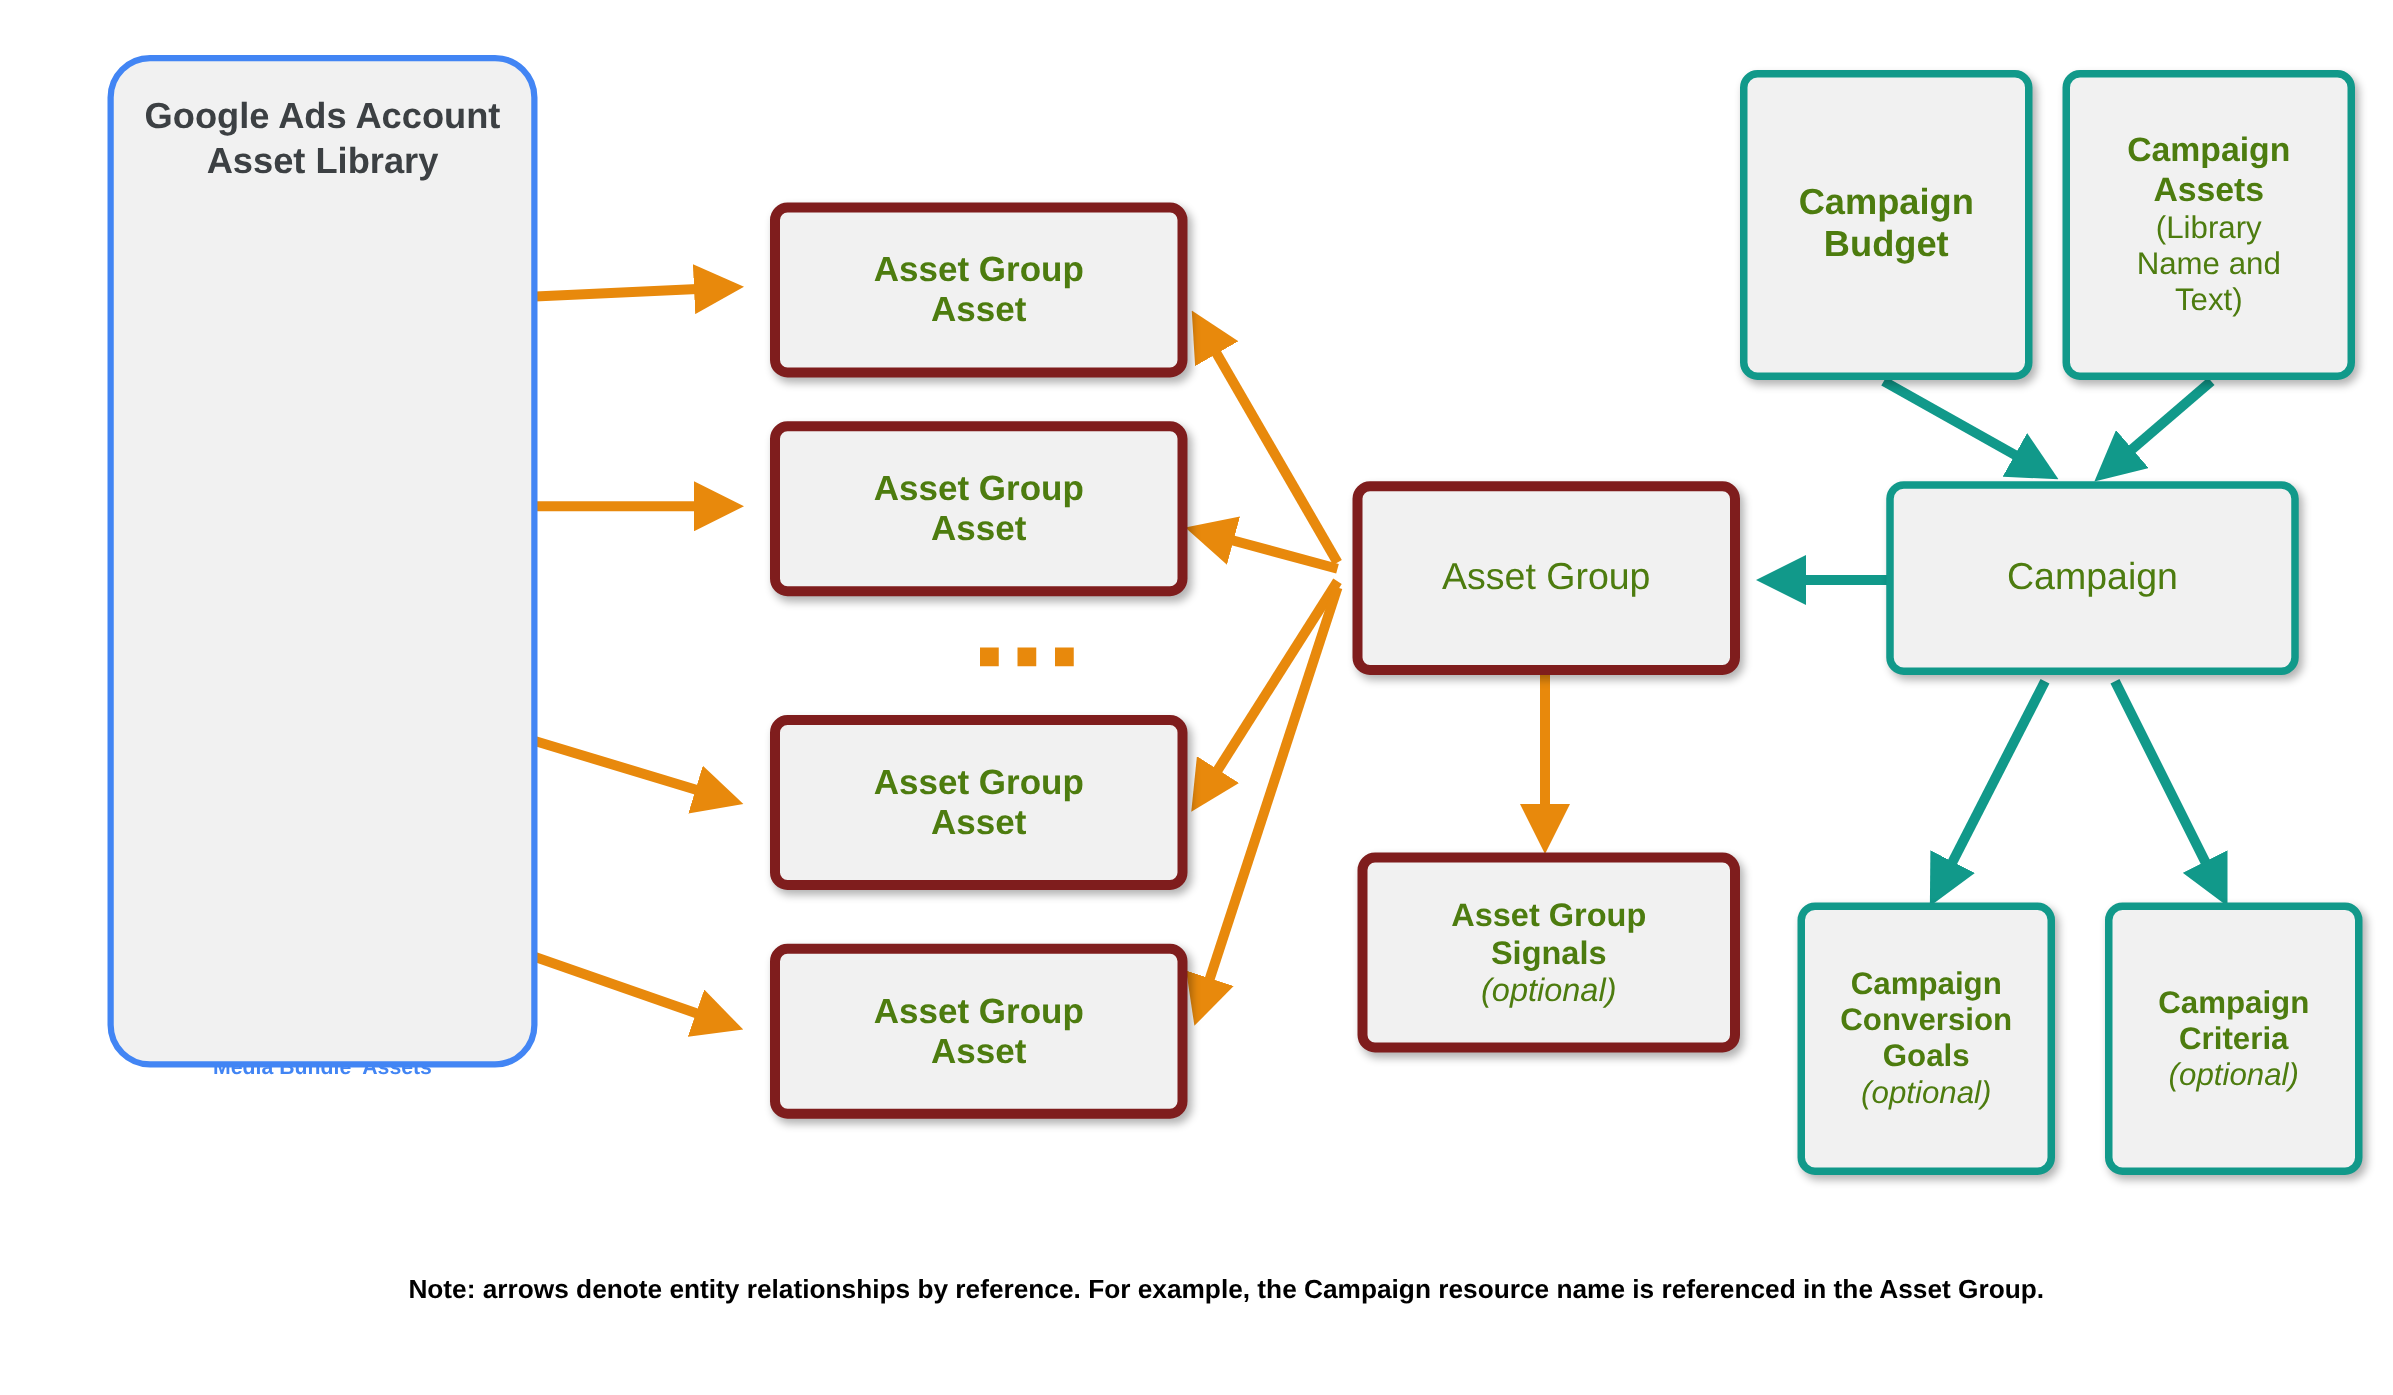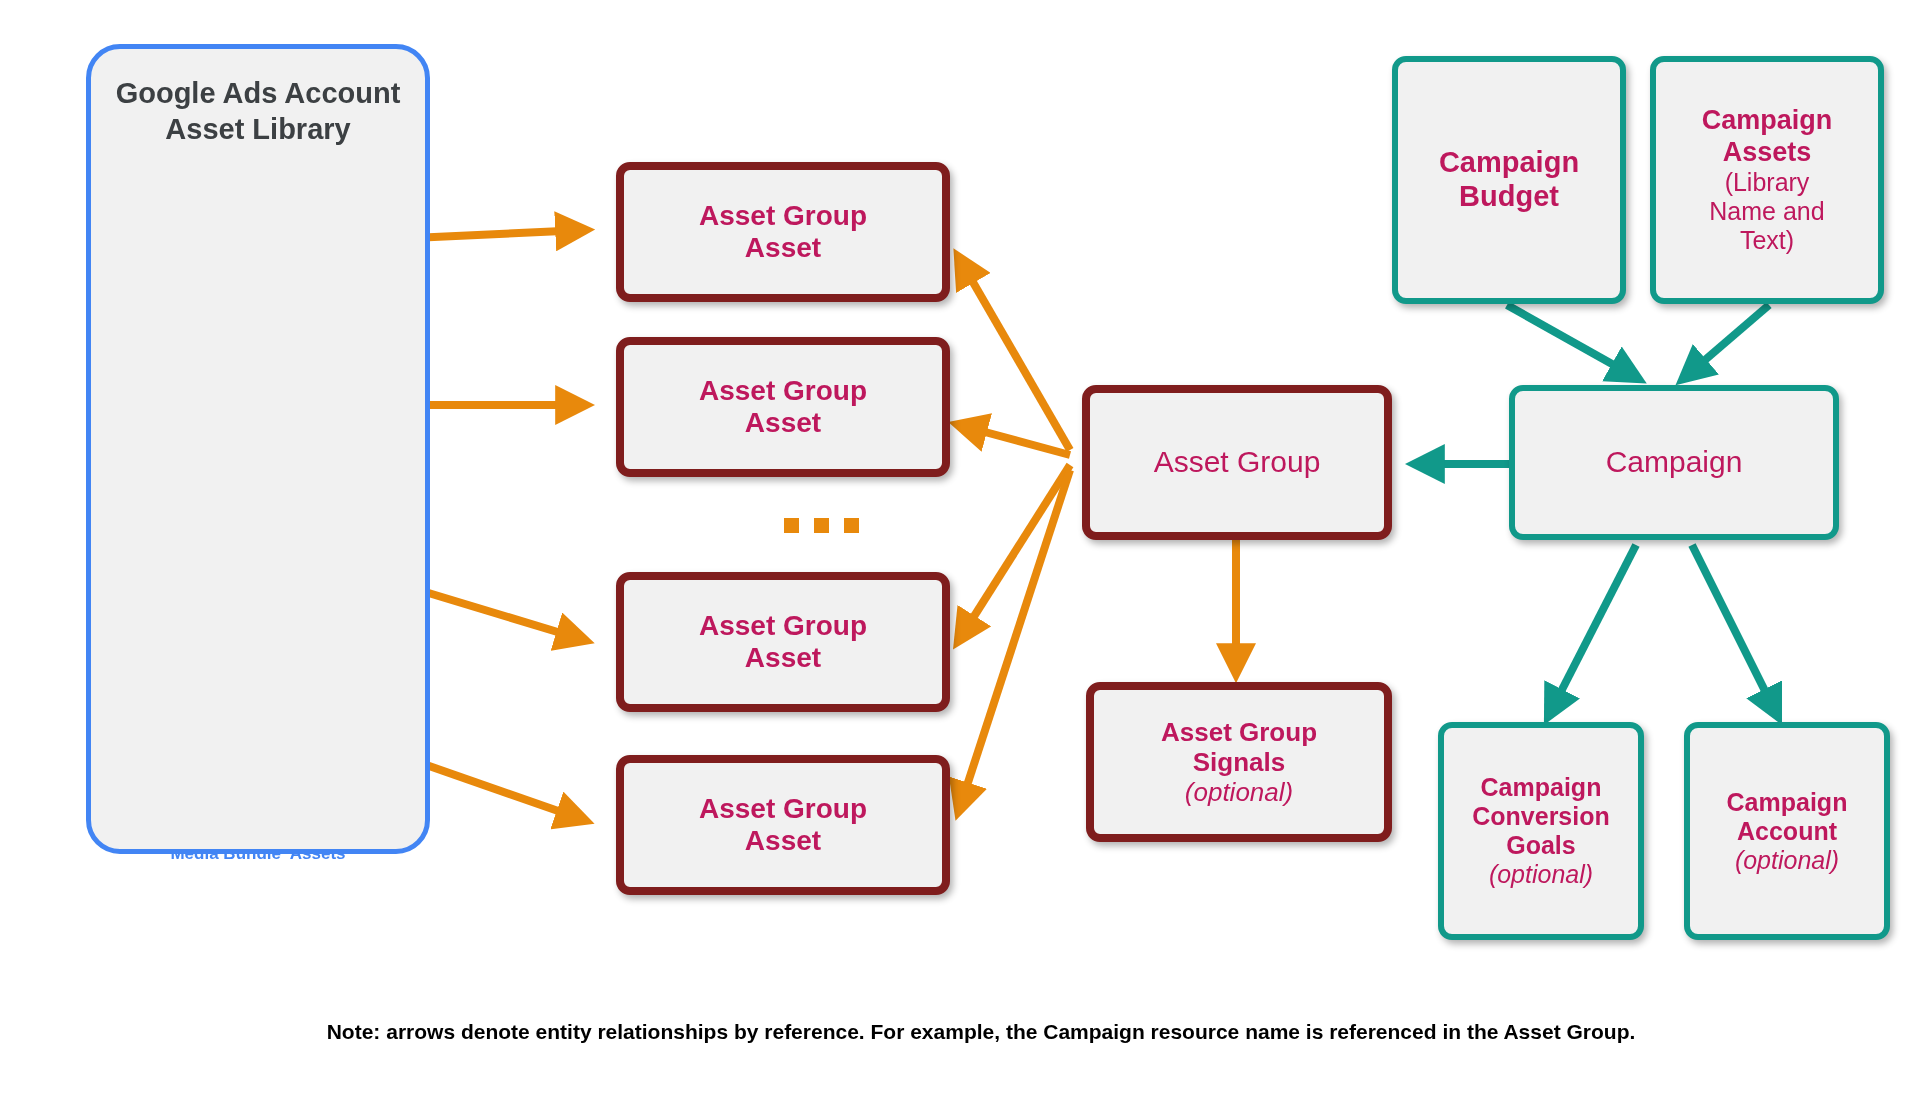--- a/index.html
+++ b/index.html
@@ -25,21 +25,21 @@
   
   .node{
     position:absolute;
     box-sizing:border-box;
     background:#f1f1f1;
     display:flex;
     flex-direction:column;
     align-items:center;
     justify-content:center;
     text-align:center;
-    color:#be185d;
+    color:#4d7c0f;
     line-height:1.16;
     box-shadow:3px 4px 7px rgba(0,0,0,.30);
     z-index:3;
   }
   .node .t{display:block;}
   .node .bold{font-weight:bold;}
   .node .reg{font-weight:normal;}
   .node .ital{font-style:italic;font-weight:normal;}
 
   .orange{border:8px solid #7f1d1d;border-radius:14px;}
@@ -319,19 +319,19 @@
 
   <div class="node teal" style="left:1414px;top:722px;width:206px;height:218px;font-size:25px;">
     <span class="t bold">Campaign</span>
     <span class="t bold">Conversion</span>
     <span class="t bold">Goals</span>
     <span class="t ital">(optional)</span>
   </div>
 
   <div class="node teal" style="left:1660px;top:722px;width:206px;height:218px;font-size:25px;">
     <span class="t bold">Campaign</span>
-    <span class="t bold">Account</span>
+    <span class="t bold">Criteria</span>
     <span class="t ital">(optional)</span>
   </div>
 
   <div id="note">Note: arrows denote entity relationships by reference. For example, the Campaign resource name is referenced in the Asset Group.</div>
 
 </div>
 
 </body></html>

